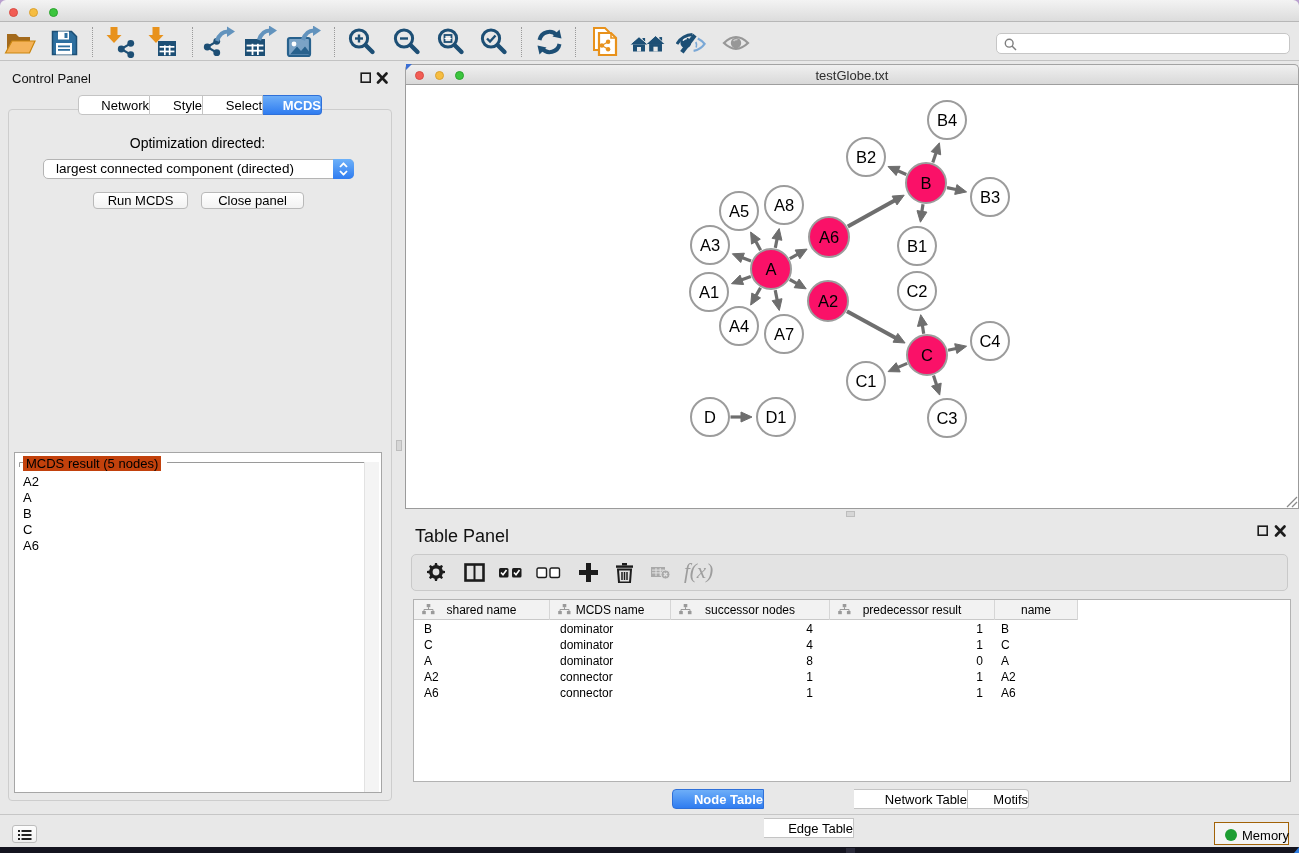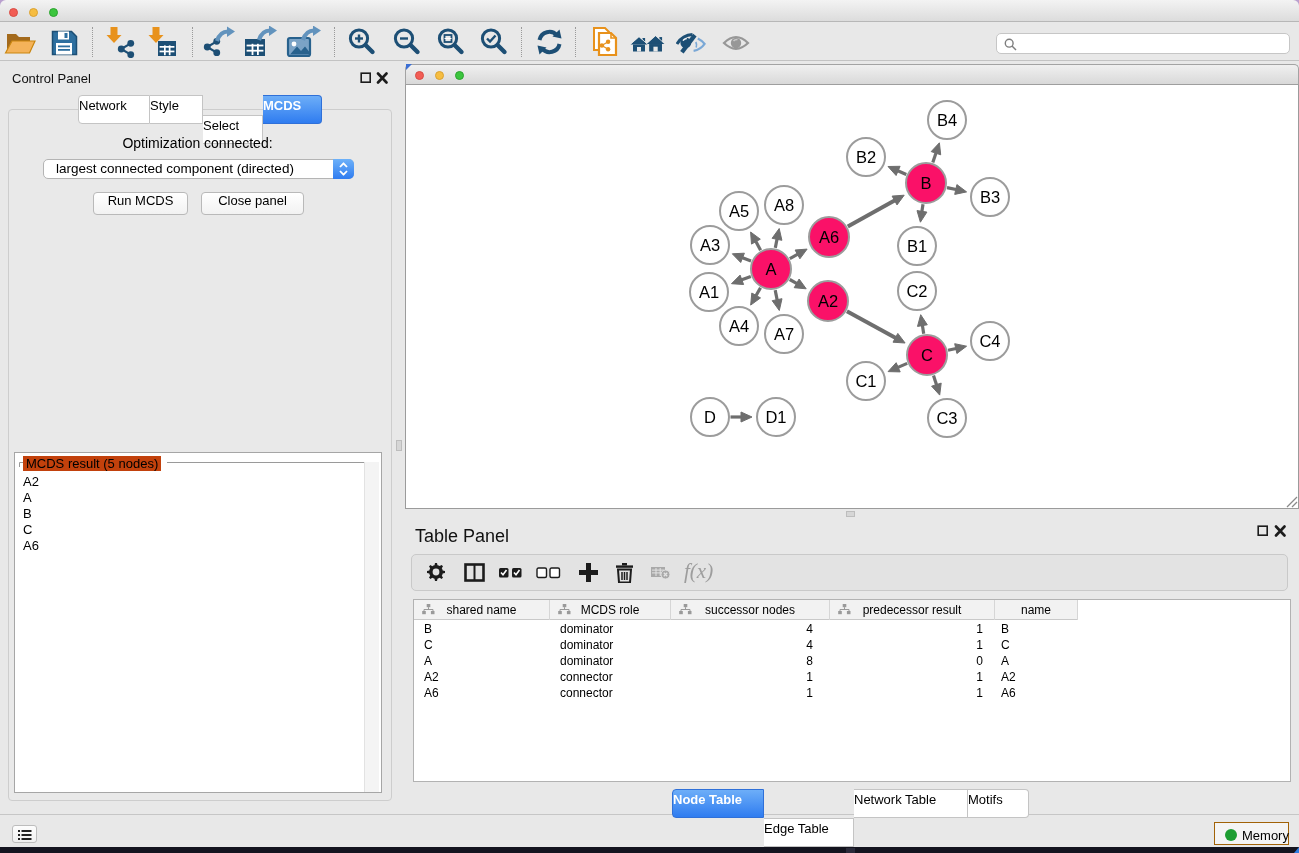--- a/index.html
+++ b/index.html
@@ -14,29 +14,29 @@
 #titletext { position:absolute; top:4px; width:100%; text-align:center; font-size:13px; color:#424242; }
 #toolbar { position:absolute; left:0; top:22px; width:1299px; height:39px; background:#e8e8e8; border-bottom:1px solid #c3c3c3; }
 .sep { position:absolute; top:5px; height:30px; border-left:1px dotted #9a9a9a; }
 .tbi { position:absolute; top:2px; }
 #search { position:absolute; left:996px; top:33px; width:294px; height:21px; background:#fff; border:1px solid #c6c6c6; border-radius:5px; }
 
 
 #cp-title { position:absolute; left:12px; top:71px; font-size:13px; color:#111; }
 #cp-body { position:absolute; left:8px; top:109px; width:384px; height:692px; background:#e9e9e9; border:1px solid #cdcdcd; border-radius:4px; }
 .tabrow { position:absolute; display:flex; }
-.tab { height:29px; line-height:19px; font-size:13px; text-align:left; background:#fff; border:1px solid #c4c4c4; border-left:none; color:#000; padding:0 0; }
+.tab { height:20px; line-height:19px; font-size:13px; text-align:right; background:#fff; border:1px solid #c4c4c4; border-left:none; color:#000; padding:0 0; }
 .tab.first { border-left:1px solid #c4c4c4; border-radius:4px 0 0 4px; }
 .tab.last { border-radius:0 4px 4px 0; }
 .tab.sel { background:linear-gradient(#6daef8,#2f7cf0); color:#fff; border-color:#2f70d8;font-weight:bold; }
 #cp-tabs { left:78px; top:95px; }
 #opt-label { position:absolute; left:0; top:135px; width:395px; text-align:center; font-size:14px; color:#000; }
 #dropdown { position:absolute; left:43px; top:159px; width:311px; height:20px; background:#fff; border:1px solid #b4b4b4; border-radius:5px; font-size:13.5px; line-height:18px; padding-left:12px; color:#000; }
 #dd-step { position:absolute; right:-1px; top:-1px; width:21px; height:20px; border-radius:0 5px 5px 0; background:linear-gradient(#6db1f9,#2f7cf0); }
-.btn { position:absolute; height:23px; background:linear-gradient(#ffffff,#f2f2f2); border:1px solid #b9b9b9; border-radius:4px; font-size:13px; text-align:center; line-height:16px; color:#000; }
+.btn { position:absolute; height:17px; background:linear-gradient(#ffffff,#f2f2f2); border:1px solid #b9b9b9; border-radius:4px; font-size:13px; text-align:center; line-height:16px; color:#000; }
 #resultbox { position:absolute; left:14px; top:452px; width:368px; height:341px; background:#fff; border:1px solid #a6a6a6; }
 #grouplab { position:absolute; left:8px; top:3px; font-size:13px; color:#000; background:#c2410c; padding:0 3px; }
 #reslist { position:absolute; left:8px; top:21px; font-size:13px; color:#000; line-height:16px; }
 #res-scroll { position:absolute; right:2px; top:9px; width:15px; height:330px; background:#f4f4f4; border-left:1px solid #e2e2e2; }
 
 
 #statusline { position:absolute; left:0; top:814px; width:1299px; border-top:1px solid #c6c6c6; }
 #listbtn { position:absolute; left:12px; top:825px; width:25px; height:18px; background:linear-gradient(#fdfdfd,#f0f0f0); border:1px solid #bdbdbd; border-radius:3px; }
 #membox { position:absolute; left:1214px; top:822px; width:75px; height:23px; background:#f4f4f4; border:1px solid #a16207; font-size:13px; color:#000; }
 #membox .dot { position:absolute; left:10px; top:6px; width:12px; height:12px; background:#1e9e33; border-radius:50%; }
@@ -217,24 +217,24 @@
 <svg class="abs" style="left:1004px;top:38px" width="13" height="13" viewBox="0 0 13 13">
     <circle cx="5.2" cy="5.2" r="3.9" fill="none" stroke="#7d7d7d" stroke-width="1.4"></circle>
     <line x1="8" y1="8" x2="12" y2="12" stroke="#7d7d7d" stroke-width="1.5"></line>
   </svg>
 
 <div id="cp-title">Control Panel</div>
 <div id="cp-body"></div>
 <div class="tabrow" id="cp-tabs">
   <div class="tab first" style="width:72px;">Network</div>
   <div class="tab" style="width:53px;">Style</div>
-  <div class="tab" style="width:60px;margin-top:20px;">Select</div>
+  <div class="tab" style="width:60px;">Select</div>
   <div class="tab last sel" style="width:59px;">MCDS</div>
 </div>
-<div id="opt-label">Optimization connected:</div>
+<div id="opt-label">Optimization directed:</div>
 <div id="dropdown">largest connected component (directed)<div id="dd-step"><svg width="21" height="20" viewBox="0 0 21 20">
         <path d="M7 8 L10.5 4.3 L14 8 M7 12 L10.5 15.7 L14 12" fill="none" stroke="#fff" stroke-width="1.8" stroke-linejoin="round"></path>
       </svg></div></div>
 <div class="btn" style="left:93px; top:192px; width:95px;">Run MCDS</div>
 <div class="btn" style="left:201px; top:192px; width:103px;">Close panel</div>
 <div id="resultbox">
   <svg class="abs" style="left:0;top:0;" width="368" height="20" viewBox="0 0 368 20">
       <path d="M4.5 14 L4.5 9.5 L8 9.5 M152 9.5 L364 9.5" stroke="#9a9a9a" fill="none"></path>
     </svg>
   <div id="grouplab">MCDS result (5 nodes)</div>
@@ -255,20 +255,21 @@
 <div id="membox">
     <div class="dot"></div>
     <div class="mt">Memory</div>
   </div>
 
 <div id="netwin">
   <div id="net-title">
     <div class="tl t1"></div>
       <div class="tl t2"></div>
       <div class="tl t3"></div>
+    <div class="tt">testGlobe.txt</div>
   </div>
   <div id="net-body">
     <svg id="graph" width="892" height="422" viewBox="0 0 892 422">
       <line x1="354.6" y1="165.2" x2="349.2" y2="155.3" stroke-width="3.2"></line>
       <polygon points="344.6,147.0 354.3,154.2 345.5,159.1"></polygon>
       <line x1="369.3" y1="162.9" x2="371.3" y2="152.8" stroke-width="3.2"></line>
       <polygon points="373.2,143.5 375.9,155.3 366.1,153.3"></polygon>
       <line x1="345.0" y1="176.1" x2="335.2" y2="172.3" stroke-width="3.2"></line>
       <polygon points="326.3,168.8 338.4,168.2 334.7,177.5"></polygon>
       <line x1="344.8" y1="191.5" x2="334.4" y2="195.3" stroke-width="3.2"></line>
@@ -411,21 +412,21 @@
       </div>
       <div class="th" style="left:136px;width:121px;">
         <svg class="abs" style="left:8px;top:4px" width="13" height="12" viewBox="0 0 13 12">
           <g fill="#9a9a9a">
             <rect x="4.7" y="0" width="3.6" height="3.2"></rect>
             <rect x="0.2" y="7" width="3.6" height="3.2"></rect>
             <rect x="8.9" y="7" width="3.6" height="3.2"></rect>
           </g>
           <path d="M6.5 3.2 V5.5 M2 7 V5.5 H11 V7" stroke="#9a9a9a" fill="none" stroke-width="1"></path>
         </svg>
-        <span>MCDS role</span>
+        <span>MCDS name</span>
       </div>
       <div class="th" style="left:257px;width:159px;">
         <svg class="abs" style="left:8px;top:4px" width="13" height="12" viewBox="0 0 13 12">
           <g fill="#9a9a9a">
             <rect x="4.7" y="0" width="3.6" height="3.2"></rect>
             <rect x="0.2" y="7" width="3.6" height="3.2"></rect>
             <rect x="8.9" y="7" width="3.6" height="3.2"></rect>
           </g>
           <path d="M6.5 3.2 V5.5 M2 7 V5.5 H11 V7" stroke="#9a9a9a" fill="none" stroke-width="1"></path>
         </svg>

